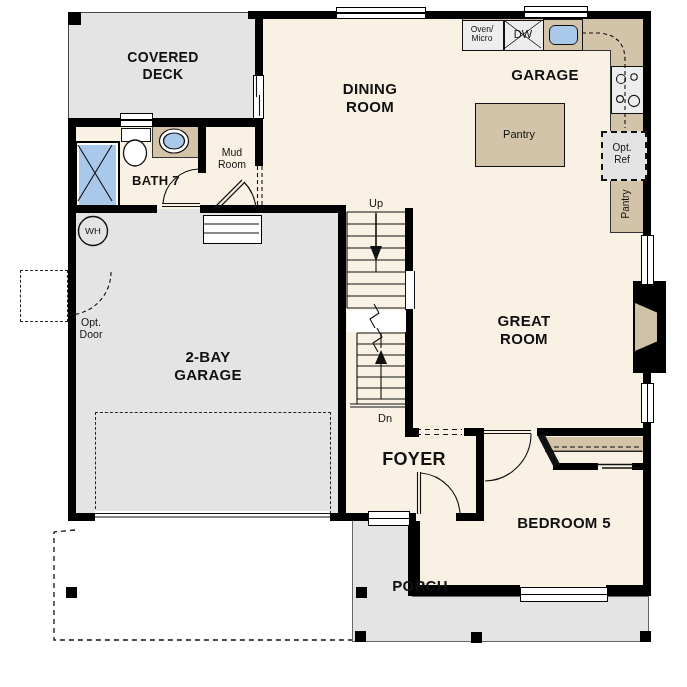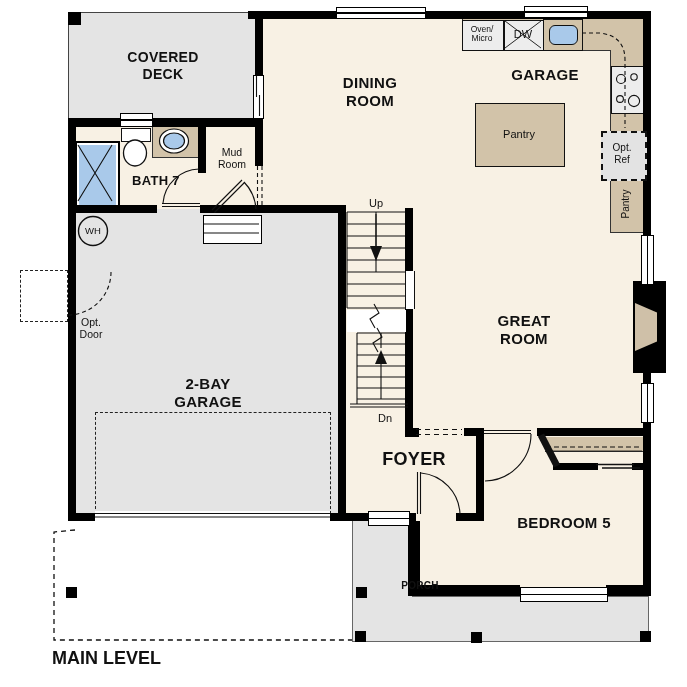--- a/index.html
+++ b/index.html
@@ -188,40 +188,39 @@
 
       <g>
         <path d="M484 430.5 H531 M484 433.5 H531"></path>
         <path d="M531 434 A47 47 0 0 1 485 481"></path>
       </g>
     </g>
   </svg>
 
   <div class="lbl" style="left:163px;top:66px;font-size:14px;">COVERED
 DECK</div>
-  <div class="lbl" style="left:370px;top:92px;font-size:15px;">DINING
+  <div class="lbl" style="left:370px;top:98px;font-size:15px;">DINING
 ROOM</div>
   <div class="lbl" style="left:545px;top:75px;font-size:15px;">GARAGE</div>
   <div class="lbl n" style="left:519px;top:134px;font-size:11px;">Pantry</div>
   <div class="lbl n" style="left:482px;top:34px;font-size:8.5px;line-height:1.1;">Oven/
 Micro</div>
   <div class="lbl n" style="left:523px;top:34px;font-size:11px;text-align:center;">DW</div>
   <div class="lbl n" style="left:622px;top:154px;font-size:10px;">Opt.
 Ref</div>
   <div class="lbl n" style="left:626px;top:204px;font-size:10px;transform:translate(-50%,-50%) rotate(-90deg);">Pantry</div>
   <div class="lbl" style="left:156px;top:181px;font-size:13px;">BATH 7</div>
   <div class="lbl n" style="left:232px;top:158px;font-size:10.5px;">Mud
 Room</div>
   <div class="lbl n" style="left:93px;top:231px;font-size:9.5px;">WH</div>
   <div class="lbl n" style="left:91px;top:328px;font-size:10.5px;">Opt.
 Door</div>
-  <div class="lbl" style="left:208px;top:366px;font-size:15px;margin-top:27px;">2-BAY
+  <div class="lbl" style="left:208px;top:366px;font-size:15px;">2-BAY
 GARAGE</div>
   <div class="lbl n" style="left:376px;top:203px;font-size:11px;">Up</div>
   <div class="lbl n" style="left:385px;top:418px;font-size:11px;">Dn</div>
   <div class="lbl" style="left:524px;top:330px;font-size:15px;">GREAT
 ROOM</div>
   <div class="lbl" style="left:414px;top:460px;font-size:18px;">FOYER</div>
   <div class="lbl" style="left:564px;top:523px;font-size:15px;">BEDROOM 5</div>
-  <div class="lbl" style="left:420px;top:586px;font-size:10px;">PORCH</div>
-  <div class="title" style="left:52px;top:648px;font-size:18px;">MAIN LEVEL</div>
+  <div class="lbl" style="left:420px;top:586px;font-size:15px;">PORCH</div>
 
 </div>
 
 </body></html>

